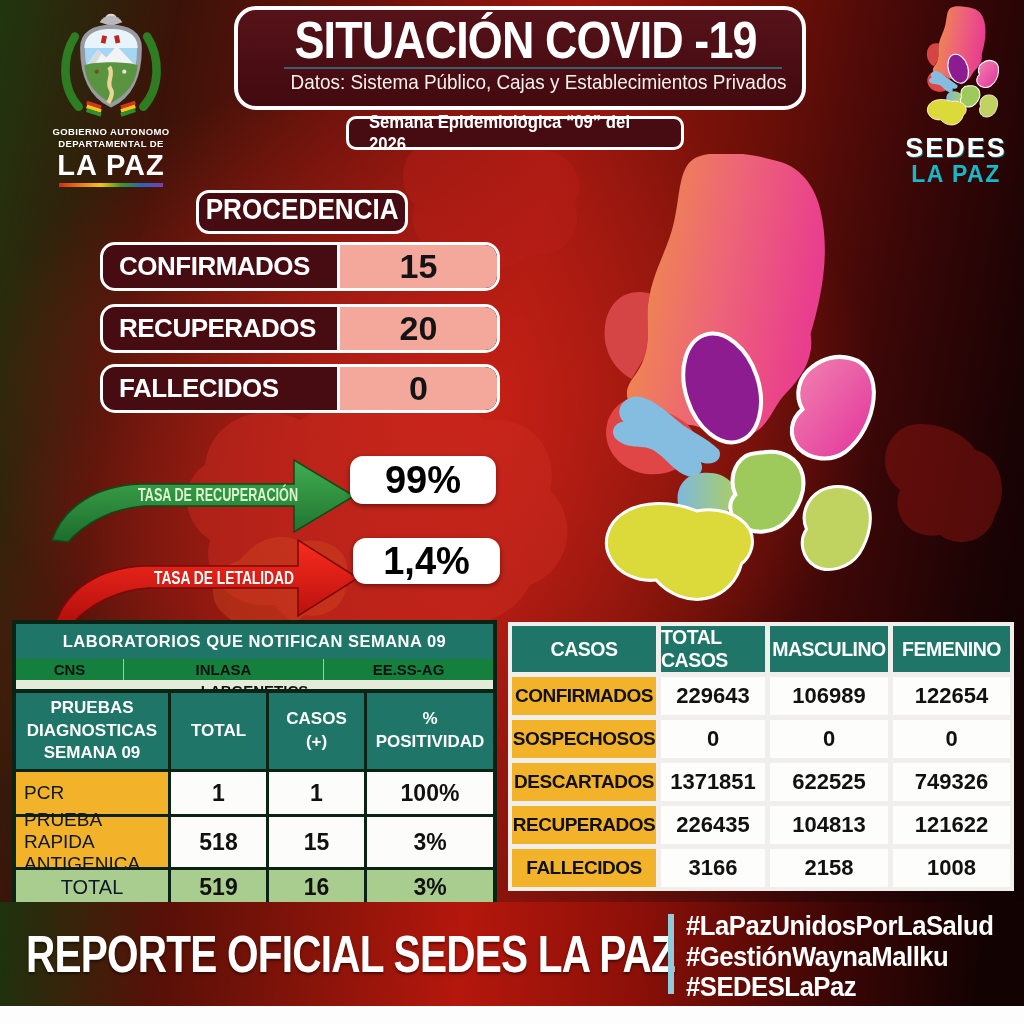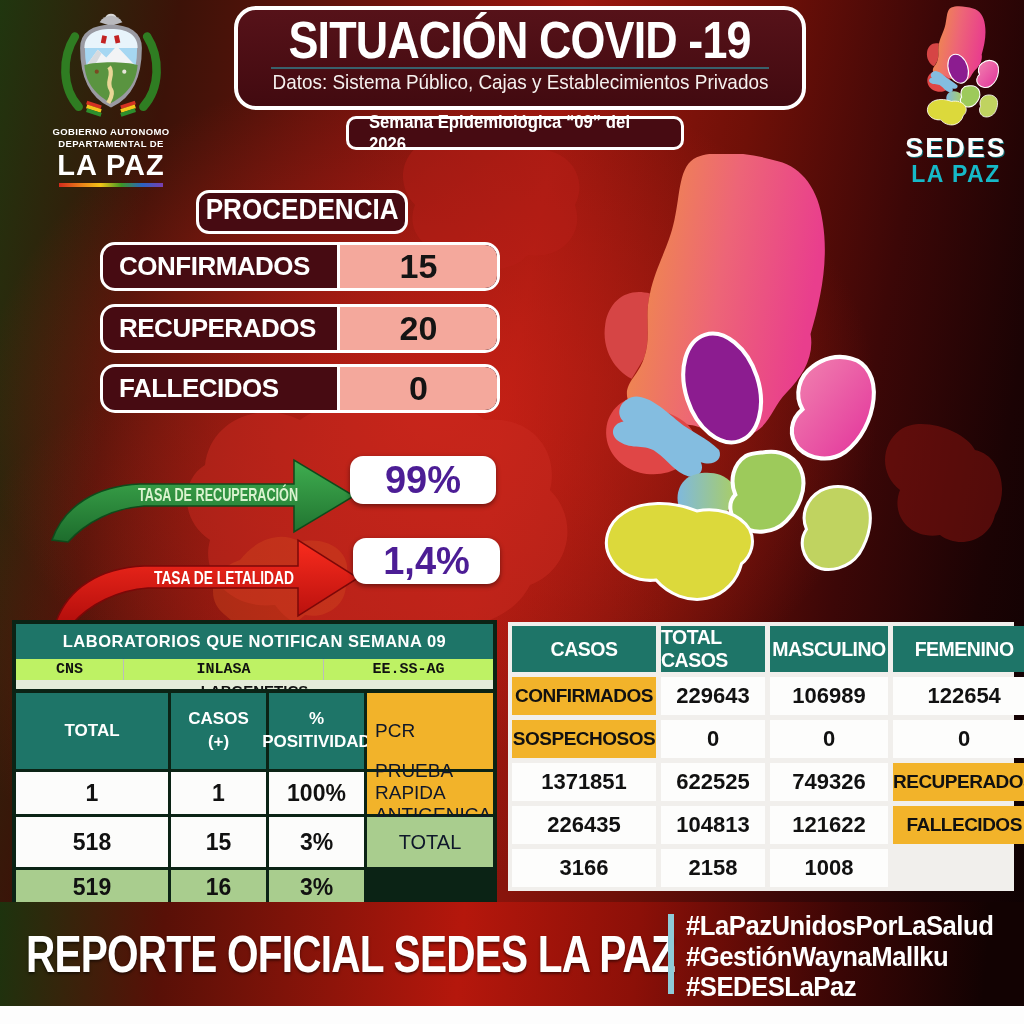--- a/index.html
+++ b/index.html
@@ -10,21 +10,21 @@
     background:
       radial-gradient(ellipse 640px 500px at 42% 40%, rgba(214,36,24,0.78), rgba(214,36,24,0) 70%),
       radial-gradient(ellipse 520px 420px at 30% 62%, rgba(192,30,20,0.5), rgba(192,30,20,0) 70%),
       linear-gradient(100deg,#20360f 0%,#3c1208 15%,#6e120c 32%,#9b170f 48%,#6f1008 64%,#3c0707 78%,#1b0304 90%,#0c0102 100%);
   }
   .abs { position:absolute; }
   .cond { display:inline-block; white-space:nowrap; transform-origin:center; }
 
   
   .header-box { left:234px; top:6px; width:572px; height:104px; background:linear-gradient(180deg,#561219,#420a10);
-    border:4px solid #fff; border-radius:22px; text-align:center; padding-top:4px; }
+    border:4px solid #fff; border-radius:22px; text-align:left; padding-top:4px;padding-left:25px; }
   .header-title { font-size:51px; font-weight:bold; color:#fff; letter-spacing:-1px; transform:scaleX(.88); line-height:1.04; }
   .header-rule { width:498px; height:2px; background:#39616c; margin:0 auto 1px auto; }
   .header-sub { font-size:21px; color:#f6f1ef; transform:scaleX(.9); }
   .week-badge { left:346px; top:116px; width:338px; height:34px; background:#470b12; border:3px solid #fff; border-radius:10px;
     display:flex; align-items:center; justify-content:center; }
   .week-badge span { color:#fff; font-size:19px; font-weight:bold; transform:scaleX(.88); }
 
   
   .coa { left:44px; top:8px; width:134px; text-align:center; color:#fff; }
   .coa-l1 { font-size:9.5px; font-weight:bold; letter-spacing:.4px; line-height:1.25; }
@@ -43,27 +43,27 @@
   .proc-title span { color:#fff; font-size:29px; font-weight:bold; transform:scaleX(.9); }
   .proc-row { left:100px; width:400px; height:49px; background:#470b12; border:3px solid #fff; border-radius:15px;
     display:flex; overflow:hidden; }
   .proc-label { flex:1; display:flex; align-items:center; padding-left:16px; color:#fff; font-size:26px; font-weight:bold;
     letter-spacing:-.5px; }
   .proc-value { width:160px; background:#f4a89c; border-left:3px solid #fff; border-radius:0 12px 12px 0;
     display:flex; align-items:center; justify-content:center; color:#141414; font-size:34px; font-weight:bold; }
 
   
   .rate-box { background:#fff; border-radius:13px; display:flex; align-items:center; justify-content:center;
-    box-shadow:0 2px 5px rgba(0,0,0,.45); color:#4c1d95; font-weight:bold; font-size:38px; }
+    box-shadow:0 2px 5px rgba(0,0,0,.45); color:#000000; font-weight:bold; font-size:38px; }
 
   
   .labs { left:12px; top:620px; width:485px; border:4px solid #0b2315; background:#0b2315; }
   .labs-head { background:#1e7568; color:#fff; font-weight:bold; font-size:16.5px; letter-spacing:.5px;
     text-align:center; padding:8px 0; }
-  .labs-r1 { display:grid; grid-template-columns:108px 200px 1fr; background:#bef264;font-family:Liberation Mono, monospace; }
+  .labs-r1 { display:grid; grid-template-columns:108px 200px 1fr; background:#15803d; }
   .labs-r1 div { text-align:center; font-weight:bold; font-size:15px; color:#111; padding:2px 0; border-right:1px solid #bcbcbc; }
   .labs-r1 div:last-child { border-right:none; }
   .labs-r2 { background:#e4ebd9; text-align:center; font-weight:bold; font-size:15px; color:#111; padding:2px 14px; }
 
   
   .tests { left:12px; top:689px; width:485px; border:4px solid #0b2315; background:#0b2315;
     display:grid; grid-template-columns:152px 95px 95px 1fr; grid-template-rows:76px 42px 50px 34px; gap:3px; }
   .tests .hc { background:#1e7568; color:#fff; font-weight:bold; font-size:17px; display:flex; align-items:center;
     justify-content:center; text-align:center; line-height:1.35; padding:2px 6px; }
   .tests .lc { background:#f2b32a; color:#0f172a; font-weight:normal; font-size:19px; display:flex; align-items:center;
@@ -230,20 +230,21 @@
     <div class="labs-head">LABORATORIOS QUE NOTIFICAN SEMANA 09</div>
     <div class="labs-r1">
       <div>CNS</div>
       <div>INLASA</div>
       <div>EE.SS-AG</div>
     </div>
     <div class="labs-r2">LABGENETICS</div>
   </div>
 
   <div class="abs tests">
+    <div class="hc">PRUEBAS DIAGNOSTICAS SEMANA 09</div>
     <div class="hc">TOTAL</div>
     <div class="hc">CASOS (+)</div>
     <div class="hc">% POSITIVIDAD</div>
 
     <div class="lc">PCR</div>
     <div class="vc">1</div>
     <div class="vc">1</div>
     <div class="vc">100%</div>
 
     <div class="lc">PRUEBA RAPIDA ANTIGENICA</div>
@@ -266,20 +267,21 @@
     <div class="lc">CONFIRMADOS</div>
     <div class="vc">229643</div>
     <div class="vc">106989</div>
     <div class="vc">122654</div>
 
     <div class="lc">SOSPECHOSOS</div>
     <div class="vc">0</div>
     <div class="vc">0</div>
     <div class="vc">0</div>
 
+    <div class="lc">DESCARTADOS</div>
     <div class="vc">1371851</div>
     <div class="vc">622525</div>
     <div class="vc">749326</div>
 
     <div class="lc">RECUPERADOS</div>
     <div class="vc">226435</div>
     <div class="vc">104813</div>
     <div class="vc">121622</div>
 
     <div class="lc">FALLECIDOS</div>

